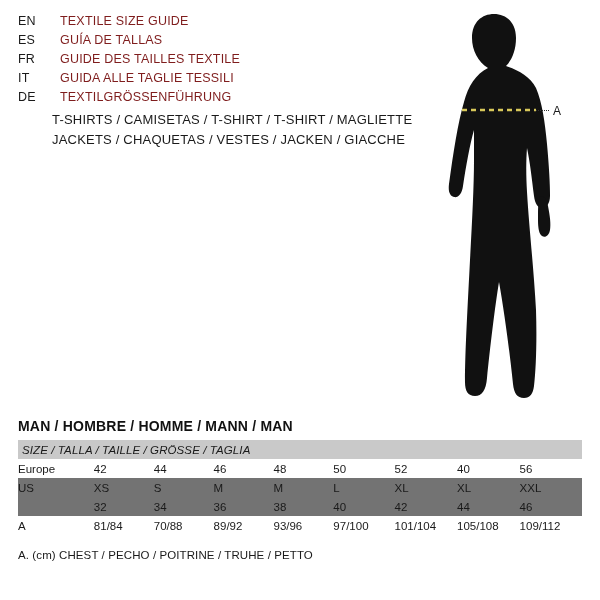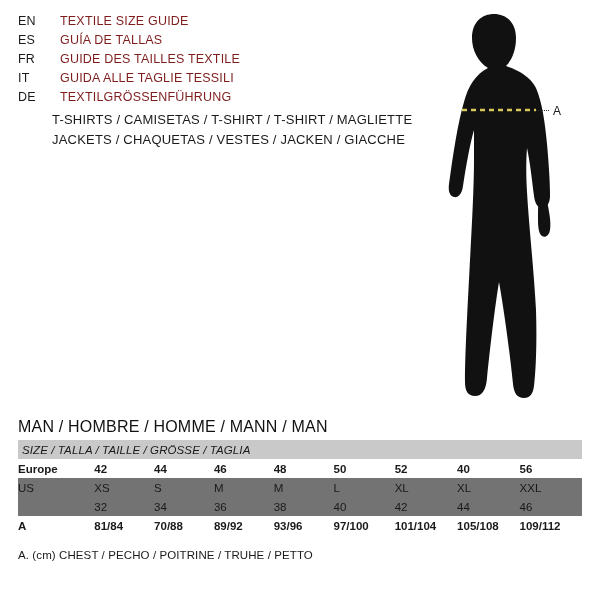--- a/index.html
+++ b/index.html
@@ -84,22 +84,22 @@
     width: 13px;
     height: 0;
     border-top: 1px dotted #333;
   }
 
   
   .man-title {
     position: absolute;
     left: 18px;
     top: 418px;
-    font-size: 16px;
-    font-weight: normal;
+    font-size: 14px;
+    font-weight: bold;
     letter-spacing: .2px;
     color: #111;
   }
   table.size-table {
     position: absolute;
     left: 18px;
     top: 440px;
     width: 564px;
     border-collapse: collapse;
     font-size: 11.5px;
@@ -119,21 +119,20 @@
     font-weight: normal;
     padding-left: 4px;
     letter-spacing: .1px;
     font-style: italic;
   }
   tr.band td {
     background: #737373;
   }
   tr.plain td {
     background: #ffffff;
-    font-weight: bold;
   }
   td.col-label {
     width: 86px;
     padding-left: 4px;
   }
   td.val {
     width: 68px;
     text-align: left;
   }
   .footnote {

